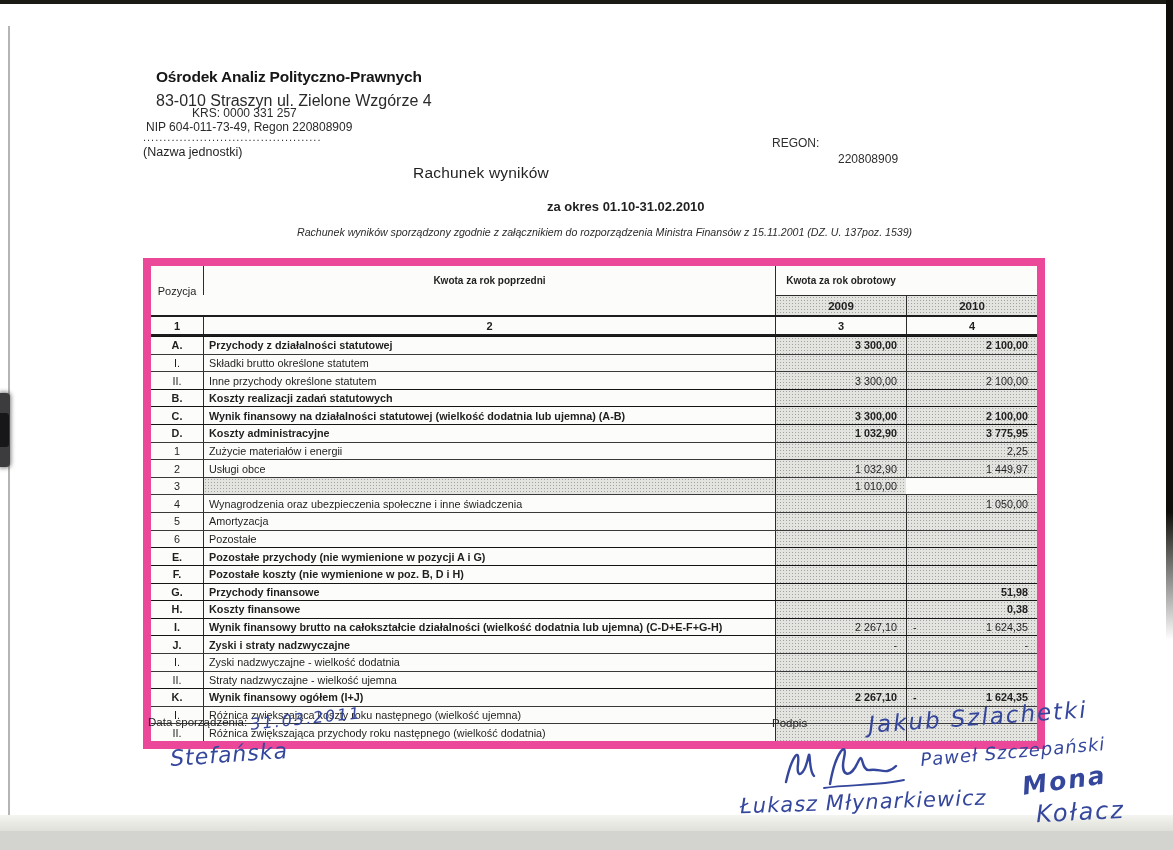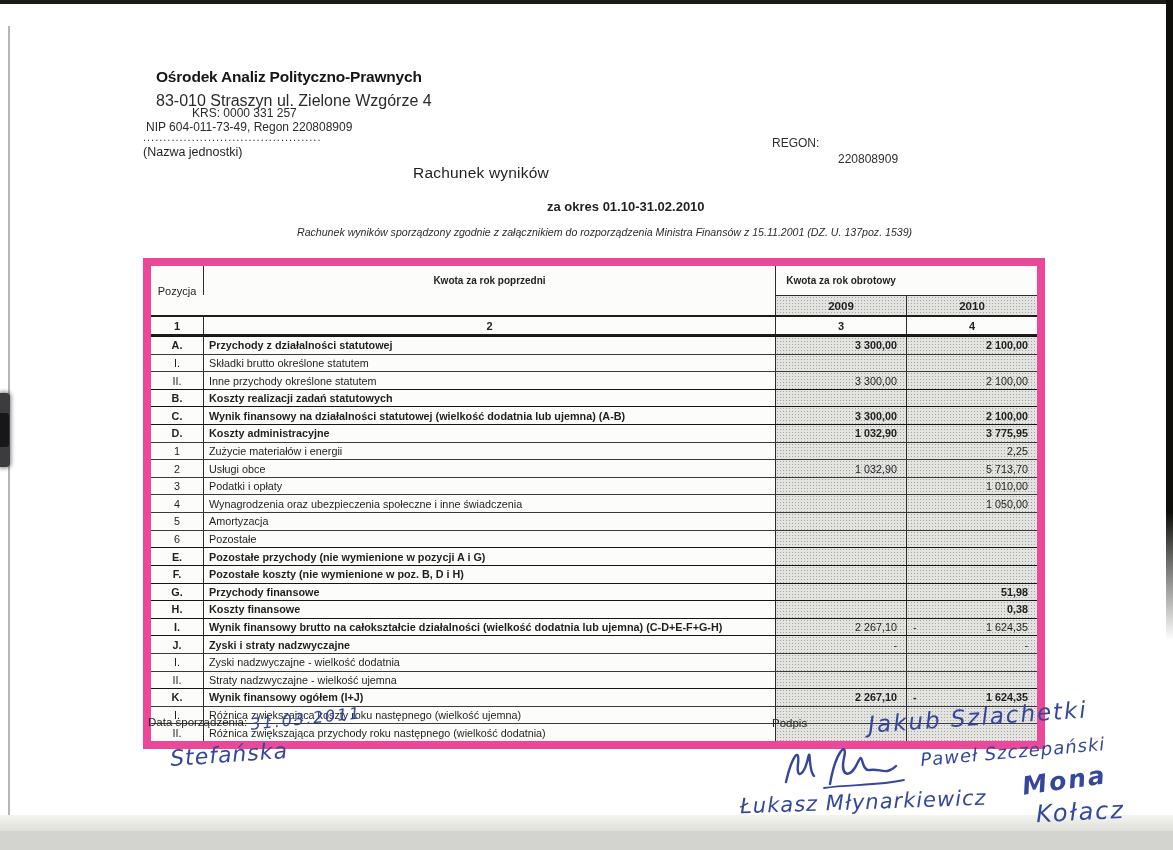--- a/index.html
+++ b/index.html
@@ -160,26 +160,25 @@
       <div class="cell pos">1</div>
       <div class="cell lbl">Zużycie materiałów i energii</div>
       <div class="cell val shade v9"></div>
       <div class="cell val shade v0">2,25</div>
     </div>
 
     <div class="grid tr">
       <div class="cell pos">2</div>
       <div class="cell lbl">Usługi obce</div>
       <div class="cell val shade v9">1 032,90</div>
-      <div class="cell val shade v0">5 713,70</div>
+      <div class="cell val shade v0">1 449,97</div>
     </div>
 
     <div class="grid tr">
       <div class="cell pos">3</div>
-      <div class="cell lbl">Podatki i opłaty</div>
       <div class="cell val shade v9"></div>
       <div class="cell val shade v0">1 010,00</div>
     </div>
 
     <div class="grid tr">
       <div class="cell pos">4</div>
       <div class="cell lbl">Wynagrodzenia oraz ubezpieczenia społeczne i inne świadczenia</div>
       <div class="cell val shade v9"></div>
       <div class="cell val shade v0">1 050,00</div>
     </div>

